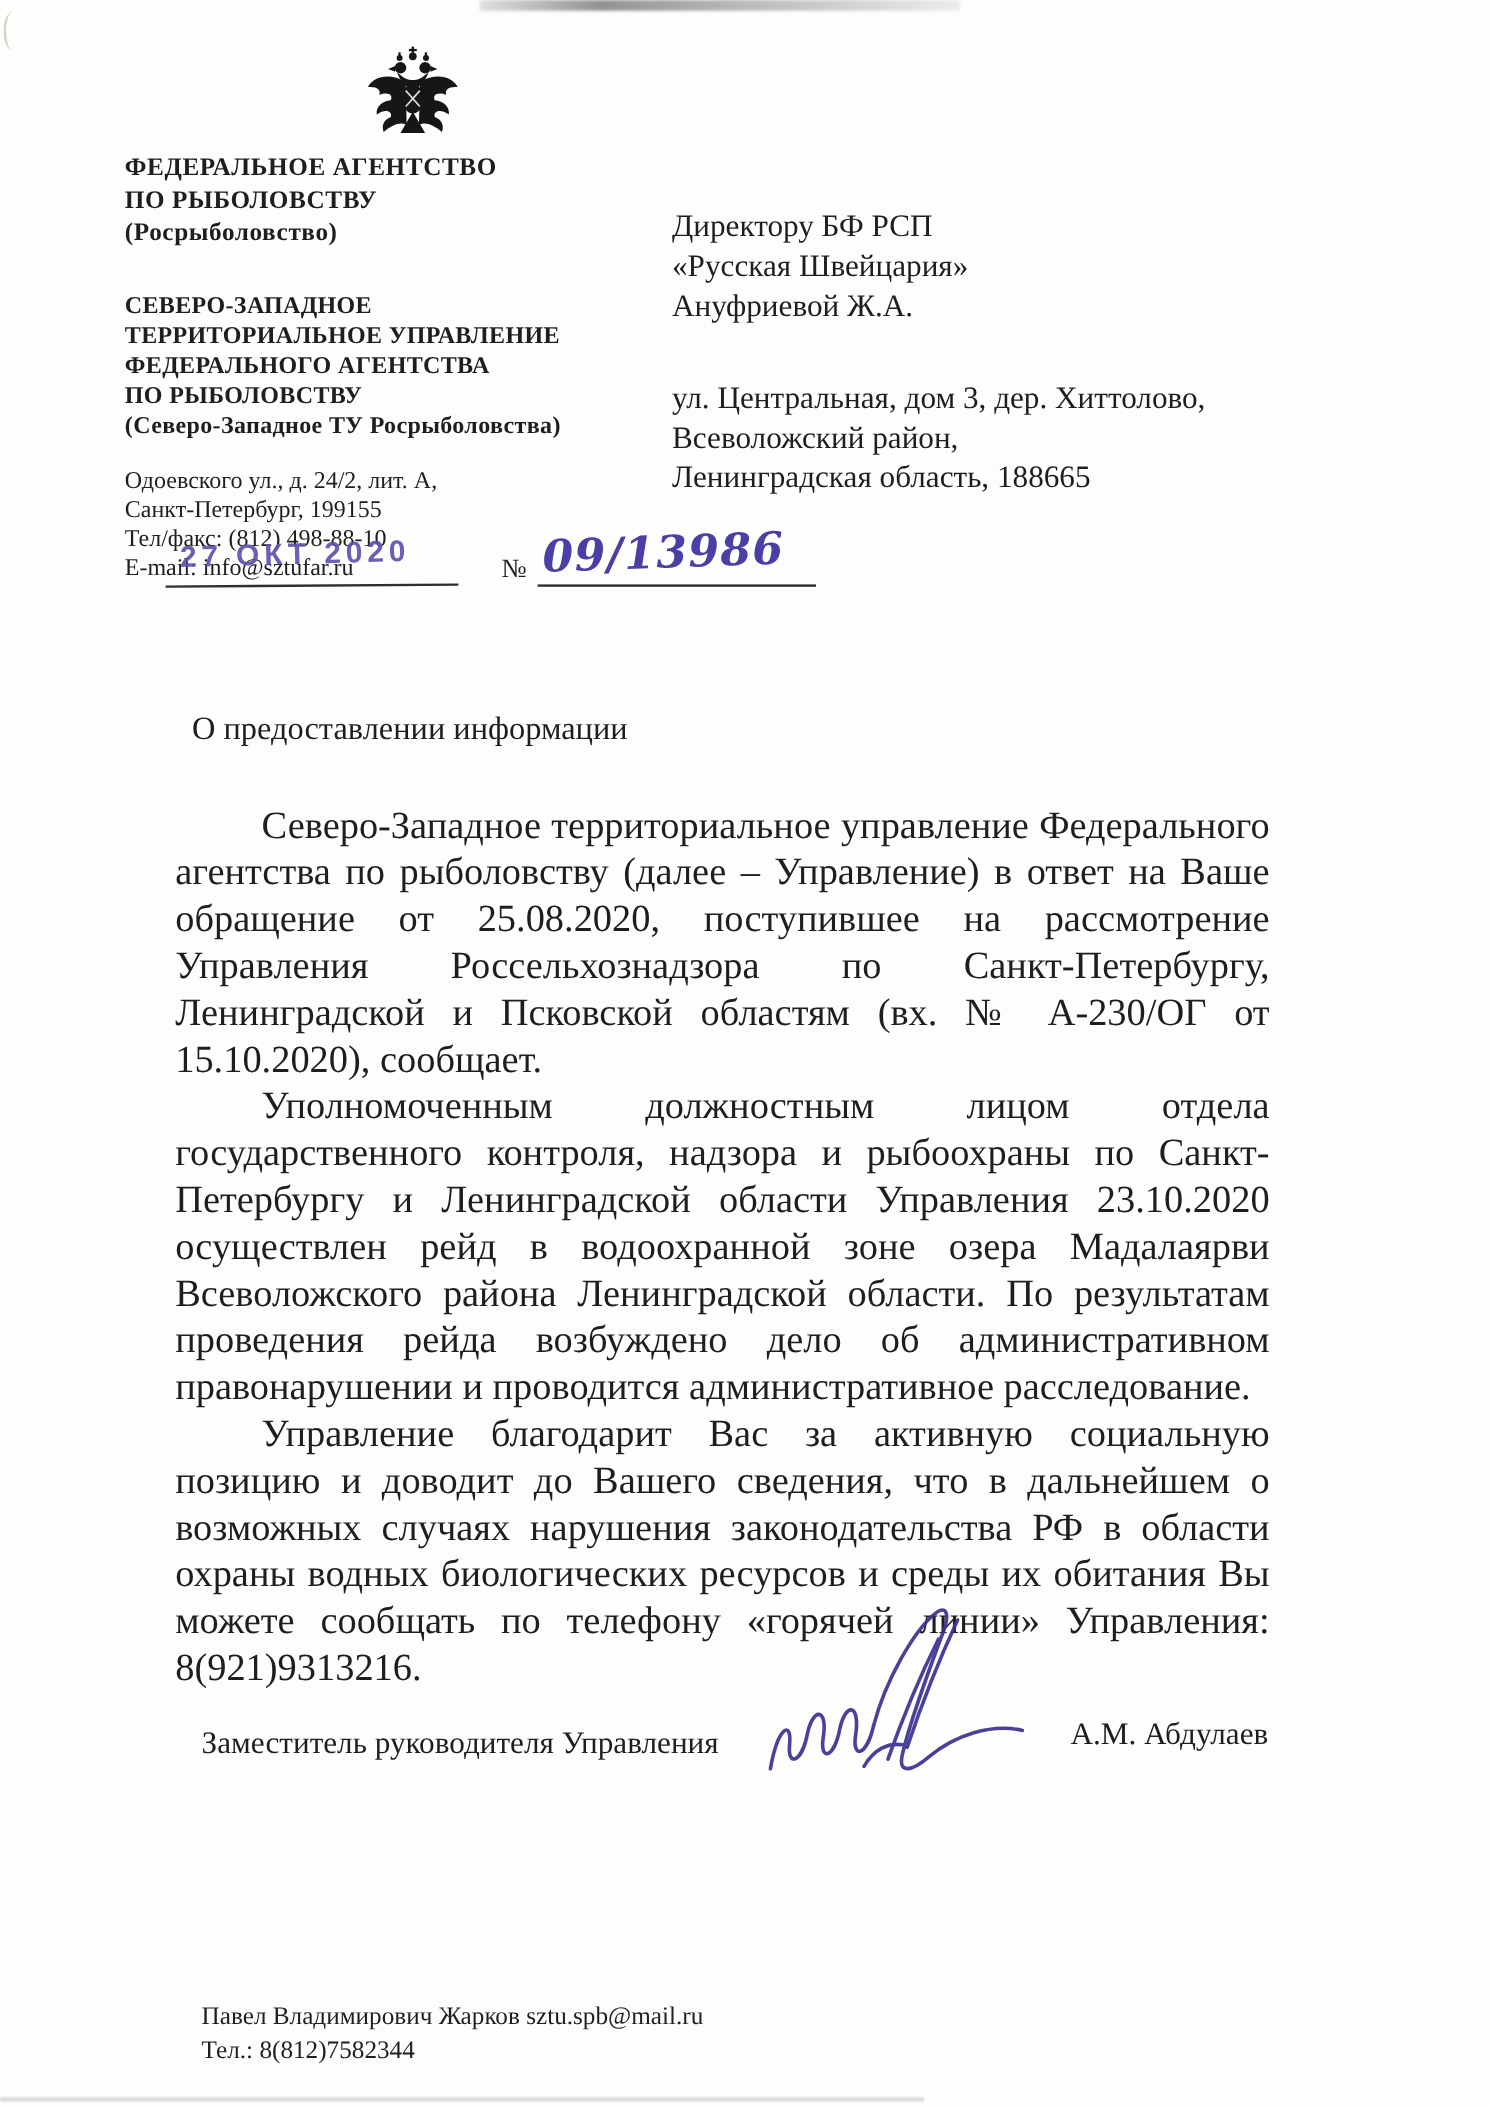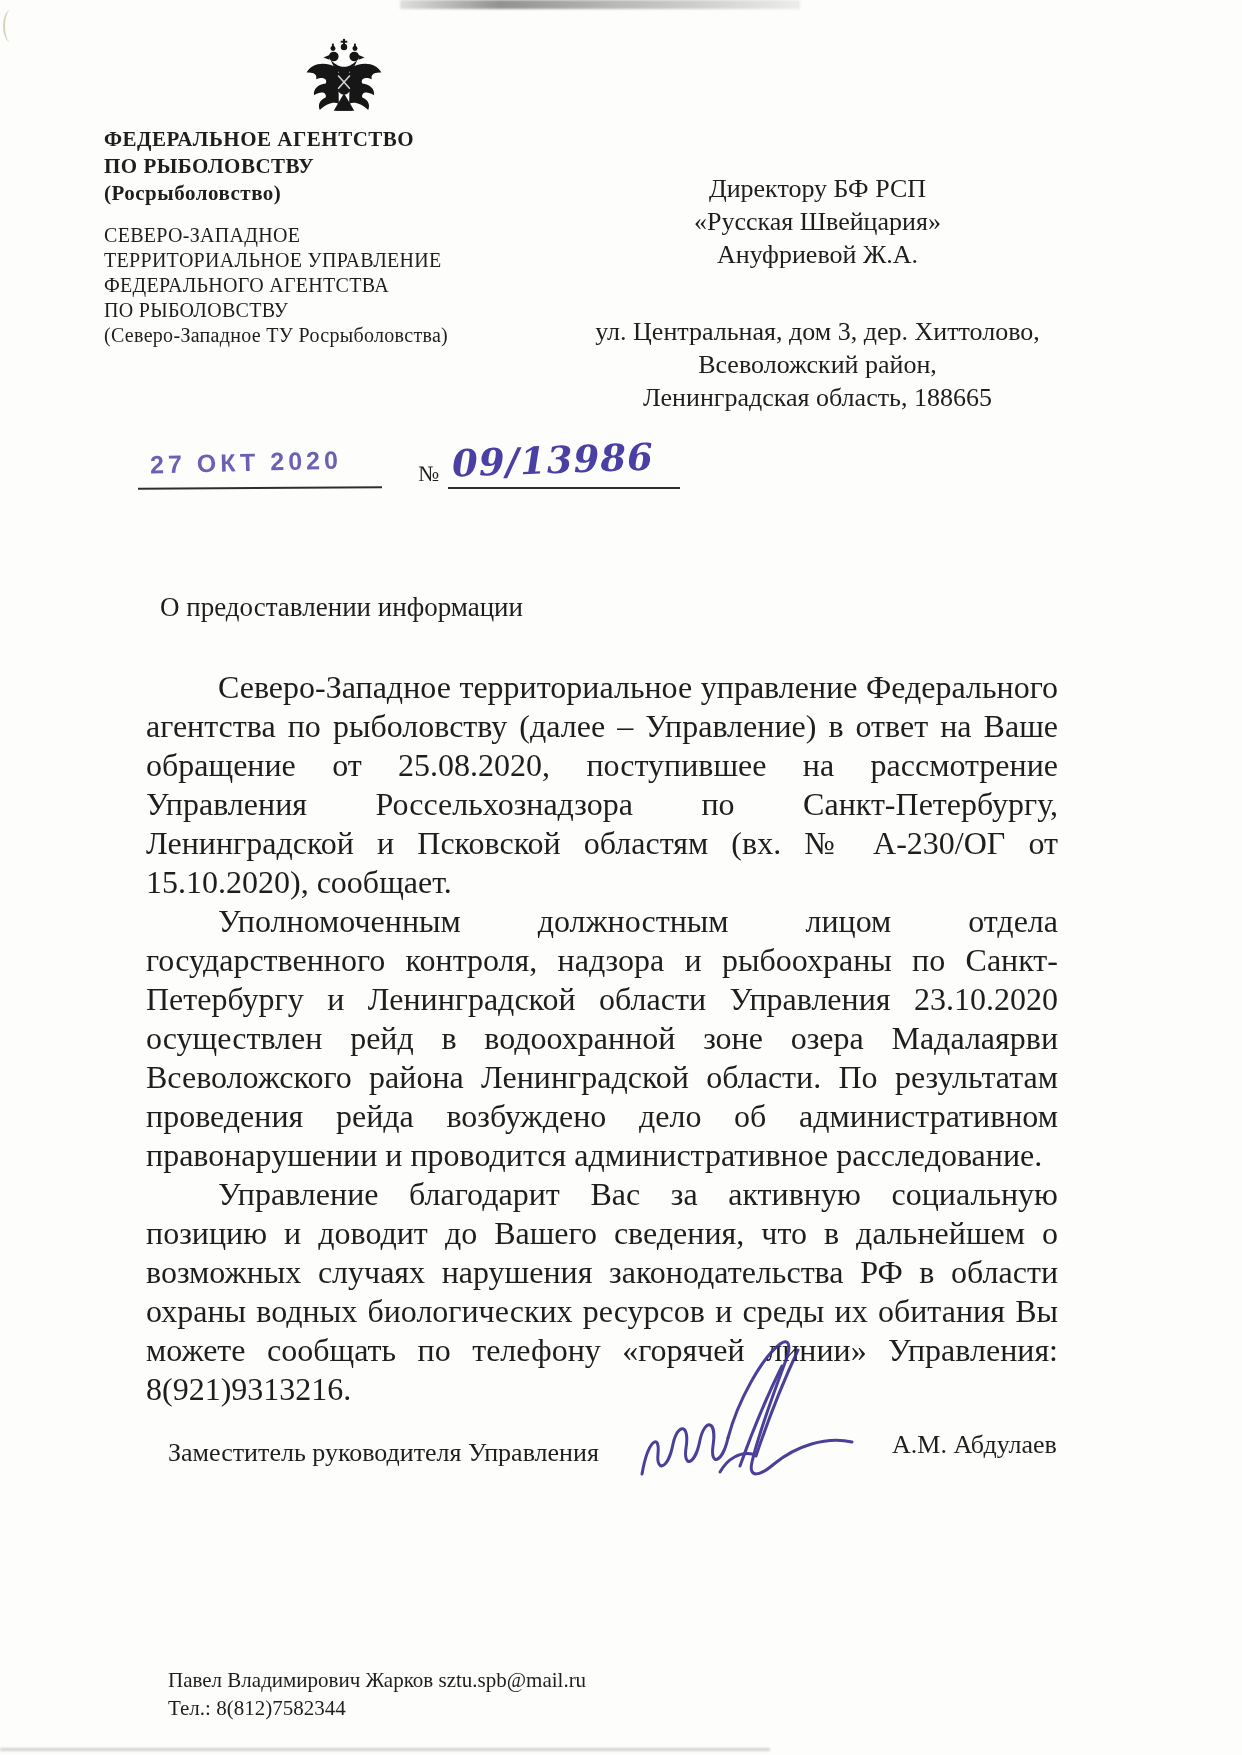--- a/index.html
+++ b/index.html
@@ -14,38 +14,38 @@
     filter:blur(1.2px);}
   .corner-mark{position:absolute;left:3px;top:10px;width:13px;height:32px;
     border-left:2px solid rgba(140,130,70,.35);border-radius:50%;}
   .bottom-edge{position:absolute;left:0;top:1748px;width:62%;height:3px;
     background:rgba(150,150,150,.4);filter:blur(1px);}
 
   
   .letterhead{position:absolute;left:104px;top:38px;width:480px;text-align:left;}
   .emblem svg{display:block;margin:0 auto;}
   .agency{font-weight:bold;font-size:21px;line-height:27px;letter-spacing:.5px;margin-top:10px;}
-  .division{font-weight:normal;font-size:20px;line-height:25px;letter-spacing:.3px;margin-top:16px;}
+  .division{font-weight:bold;font-size:20px;line-height:25px;letter-spacing:.3px;margin-top:36px;}
   .address{font-size:20px;line-height:24px;margin-top:21px;}
 
   
   .date-stamp{position:absolute;left:150px;top:448px;font-family:"Liberation Sans",sans-serif;
     font-weight:700;font-size:25px;letter-spacing:4px;color:#5b50ad;transform:rotate(-1.5deg);opacity:.9;}
   .date-underline{position:absolute;left:138px;top:487px;width:244px;border-top:2px solid #2e2e2e;transform:rotate(-.4deg);}
   .num-label{position:absolute;left:418px;top:461px;font-size:22px;}
   .num-value{position:absolute;left:452px;top:438px;font-family:"DejaVu Serif",serif;font-style:italic;
     font-weight:700;font-size:37px;color:#4a3fa5;transform:rotate(-2deg);letter-spacing:1px;}
   .num-underline{position:absolute;left:448px;top:487px;width:232px;border-top:2px solid #2e2e2e;}
   .ref-row{position:absolute;left:138px;top:503px;font-size:23px;white-space:nowrap;}
   .ref-row .uline{display:inline-block;border-bottom:2px solid #2e2e2e;height:22px;vertical-align:bottom;}
   .u1{width:158px;margin:0 8px 0 10px;transform:rotate(-.5deg);}
   .u2{width:198px;margin-left:10px;transform:rotate(-.5deg);}
 
   
-  .recipient{position:absolute;left:560px;top:172px;width:515px;text-align:center;
+  .recipient{position:absolute;left:560px;top:172px;width:515px;text-align:left;
     font-size:26px;line-height:33px;}
   .recipient .gap-lg{}
   .recipient .gap-md{margin-top:44px;}
 
   
   .subject{position:absolute;left:160px;top:592px;font-size:27px;}
   .body-text{position:absolute;left:146px;top:668px;width:912px;
     font-size:32px;line-height:39px;text-align:justify;}
   .body-text p{margin:0;text-indent:72px;}
 
@@ -108,20 +108,26 @@
       <div>ПО РЫБОЛОВСТВУ</div>
       <div>(Росрыболовство)</div>
     </div>
     <div class="division">
       <div>СЕВЕРО-ЗАПАДНОЕ</div>
       <div>ТЕРРИТОРИАЛЬНОЕ УПРАВЛЕНИЕ</div>
       <div>ФЕДЕРАЛЬНОГО АГЕНТСТВА</div>
       <div>ПО РЫБОЛОВСТВУ</div>
       <div>(Северо-Западное ТУ Росрыболовства)</div>
     </div>
+    <div class="address">
+      <div>Одоевского ул., д. 24/2, лит. А,</div>
+      <div>Санкт-Петербург, 199155</div>
+      <div>Тел/факс: (812) 498-88-10</div>
+      <div>E-mail: info@sztufar.ru</div>
+    </div>
   </div>
 
   <div class="date-stamp">27 ОКТ 2020</div>
   <div class="date-underline"></div>
   <div class="num-label">№</div>
   <div class="num-value">09/13986</div>
   <div class="num-underline"></div>
 
   <div class="recipient">
     <div>Директору БФ РСП</div>

